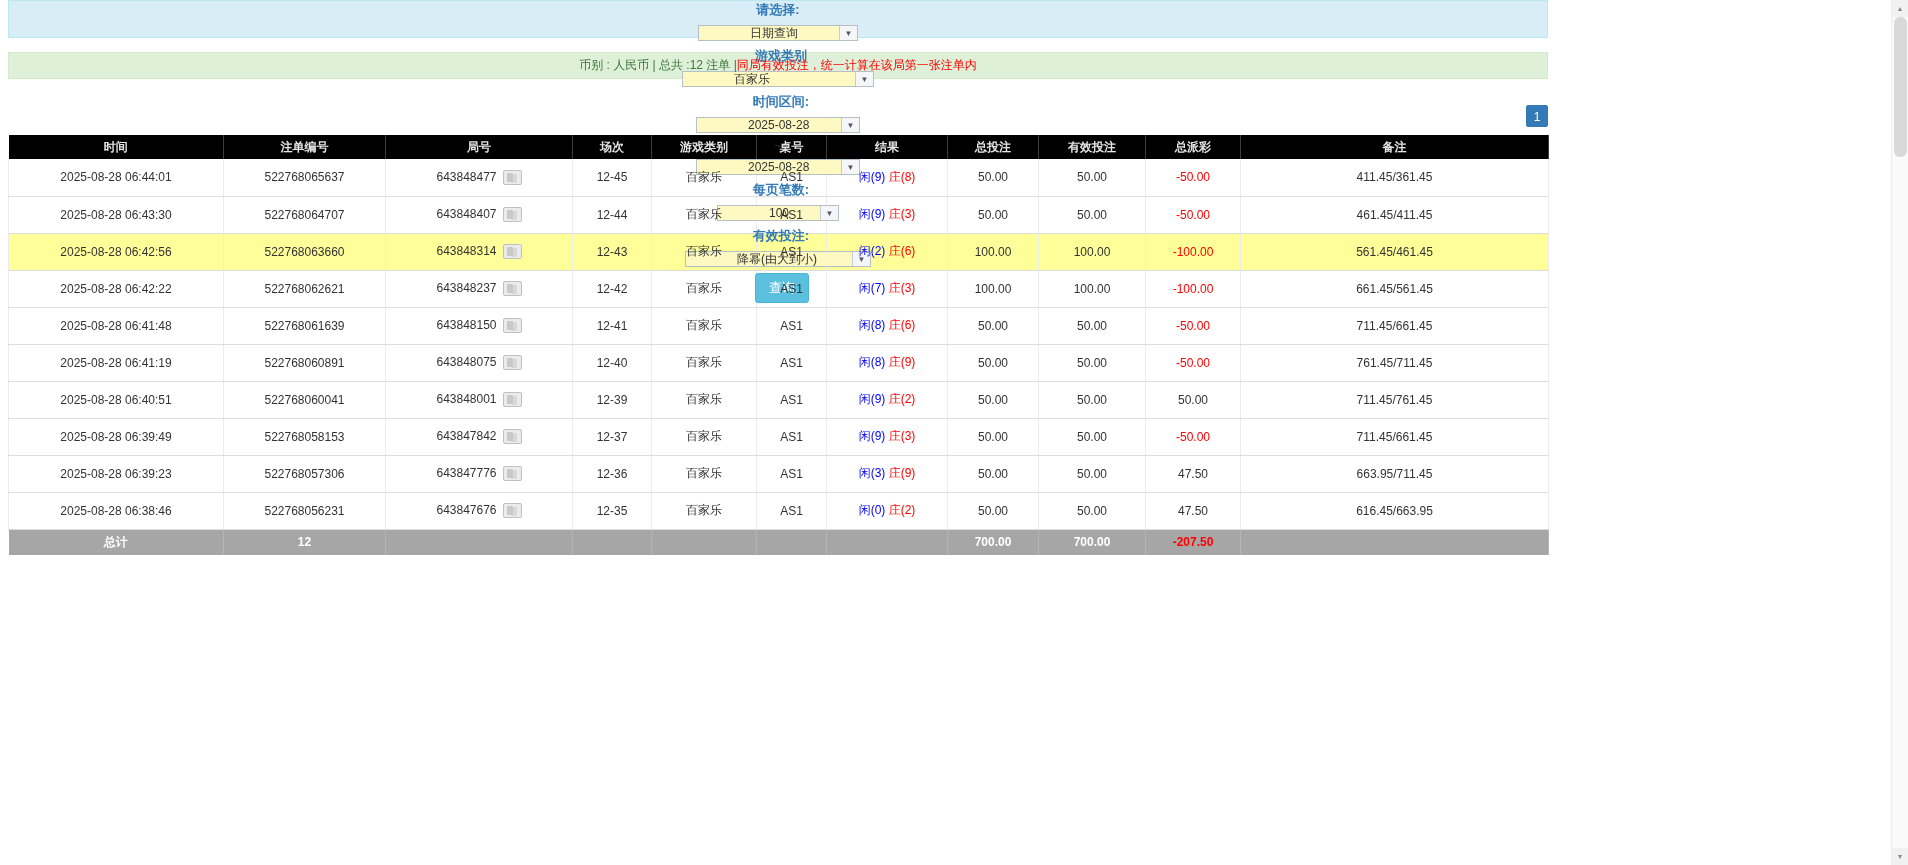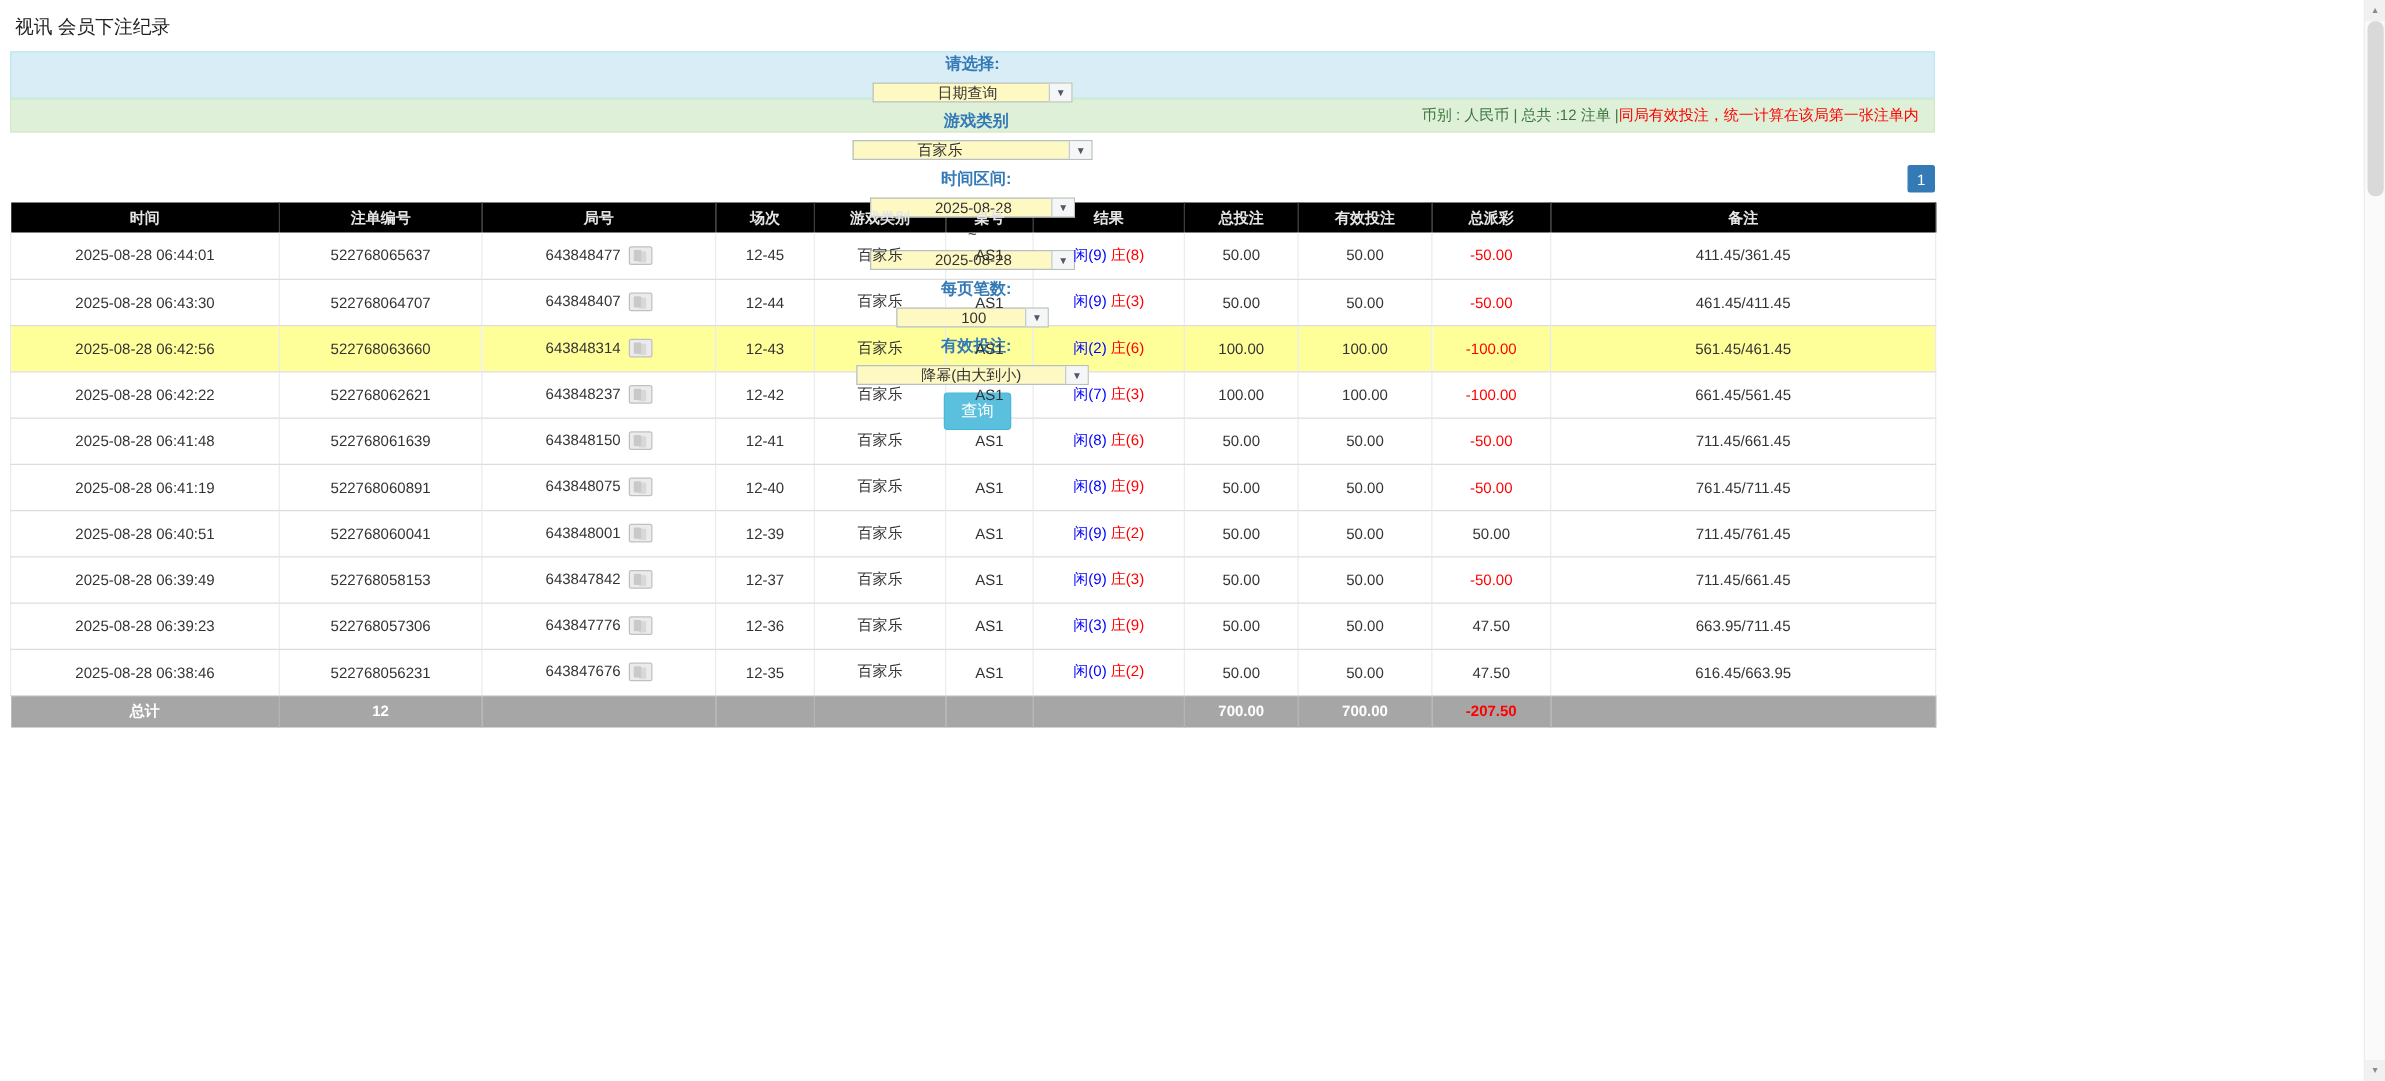--- a/index.html
+++ b/index.html
@@ -42,23 +42,23 @@
   }
   .btn-query {
     background: #5bc0de; border: 1px solid #46b8da; color: #fff;
     font-size: 13px; padding: 5px 13px; border-radius: 3px; cursor: pointer;
     margin-left: 8px;
     font-family: "Liberation Sans", "DejaVu Sans", sans-serif;
   }
 
   
   .summary-bar {
-    height: 27px;
+    margin-top: 14px; height: 27px;
     background: #dff0d8; border: 1px solid #d6e9c6;
-    display: flex; align-items: center; justify-content: flex-end;
+    display: flex; align-items: center; justify-content: center;
     padding: 0 12px; font-size: 12px;
   }
   .summary-left { color: #3c763d; }
   .note-red { color: #ff0000; }
 
   
   .pagination { margin-top: 26px; text-align: right; height: 22px; }
   .page-btn {
     display: inline-block; width: 22px; height: 22px; line-height: 22px;
     text-align: center; background: #337ab7; border: 1px solid #337ab7;
@@ -114,21 +114,20 @@
   .sb-thumb {
     position: absolute; top: 17px; left: 2px; width: 13px; height: 140px;
     background: #d9d9d9; border-radius: 6px; cursor: pointer;
   }
 </style>
 </head>
 <body>
 
 <div class="content">
 
-  <div class="page-title">视讯 会员下注纪录</div>
 
   <div class="filter-bar">
     <span class="flabel" style="margin-left:0">请选择:</span>
     <div class="combo">
       <input style="width: 96px;" value="日期查询">
       <span class="combo-arrow">▼</span>
     </div>
 
     <span class="flabel">游戏类别</span>
     <div class="combo">

